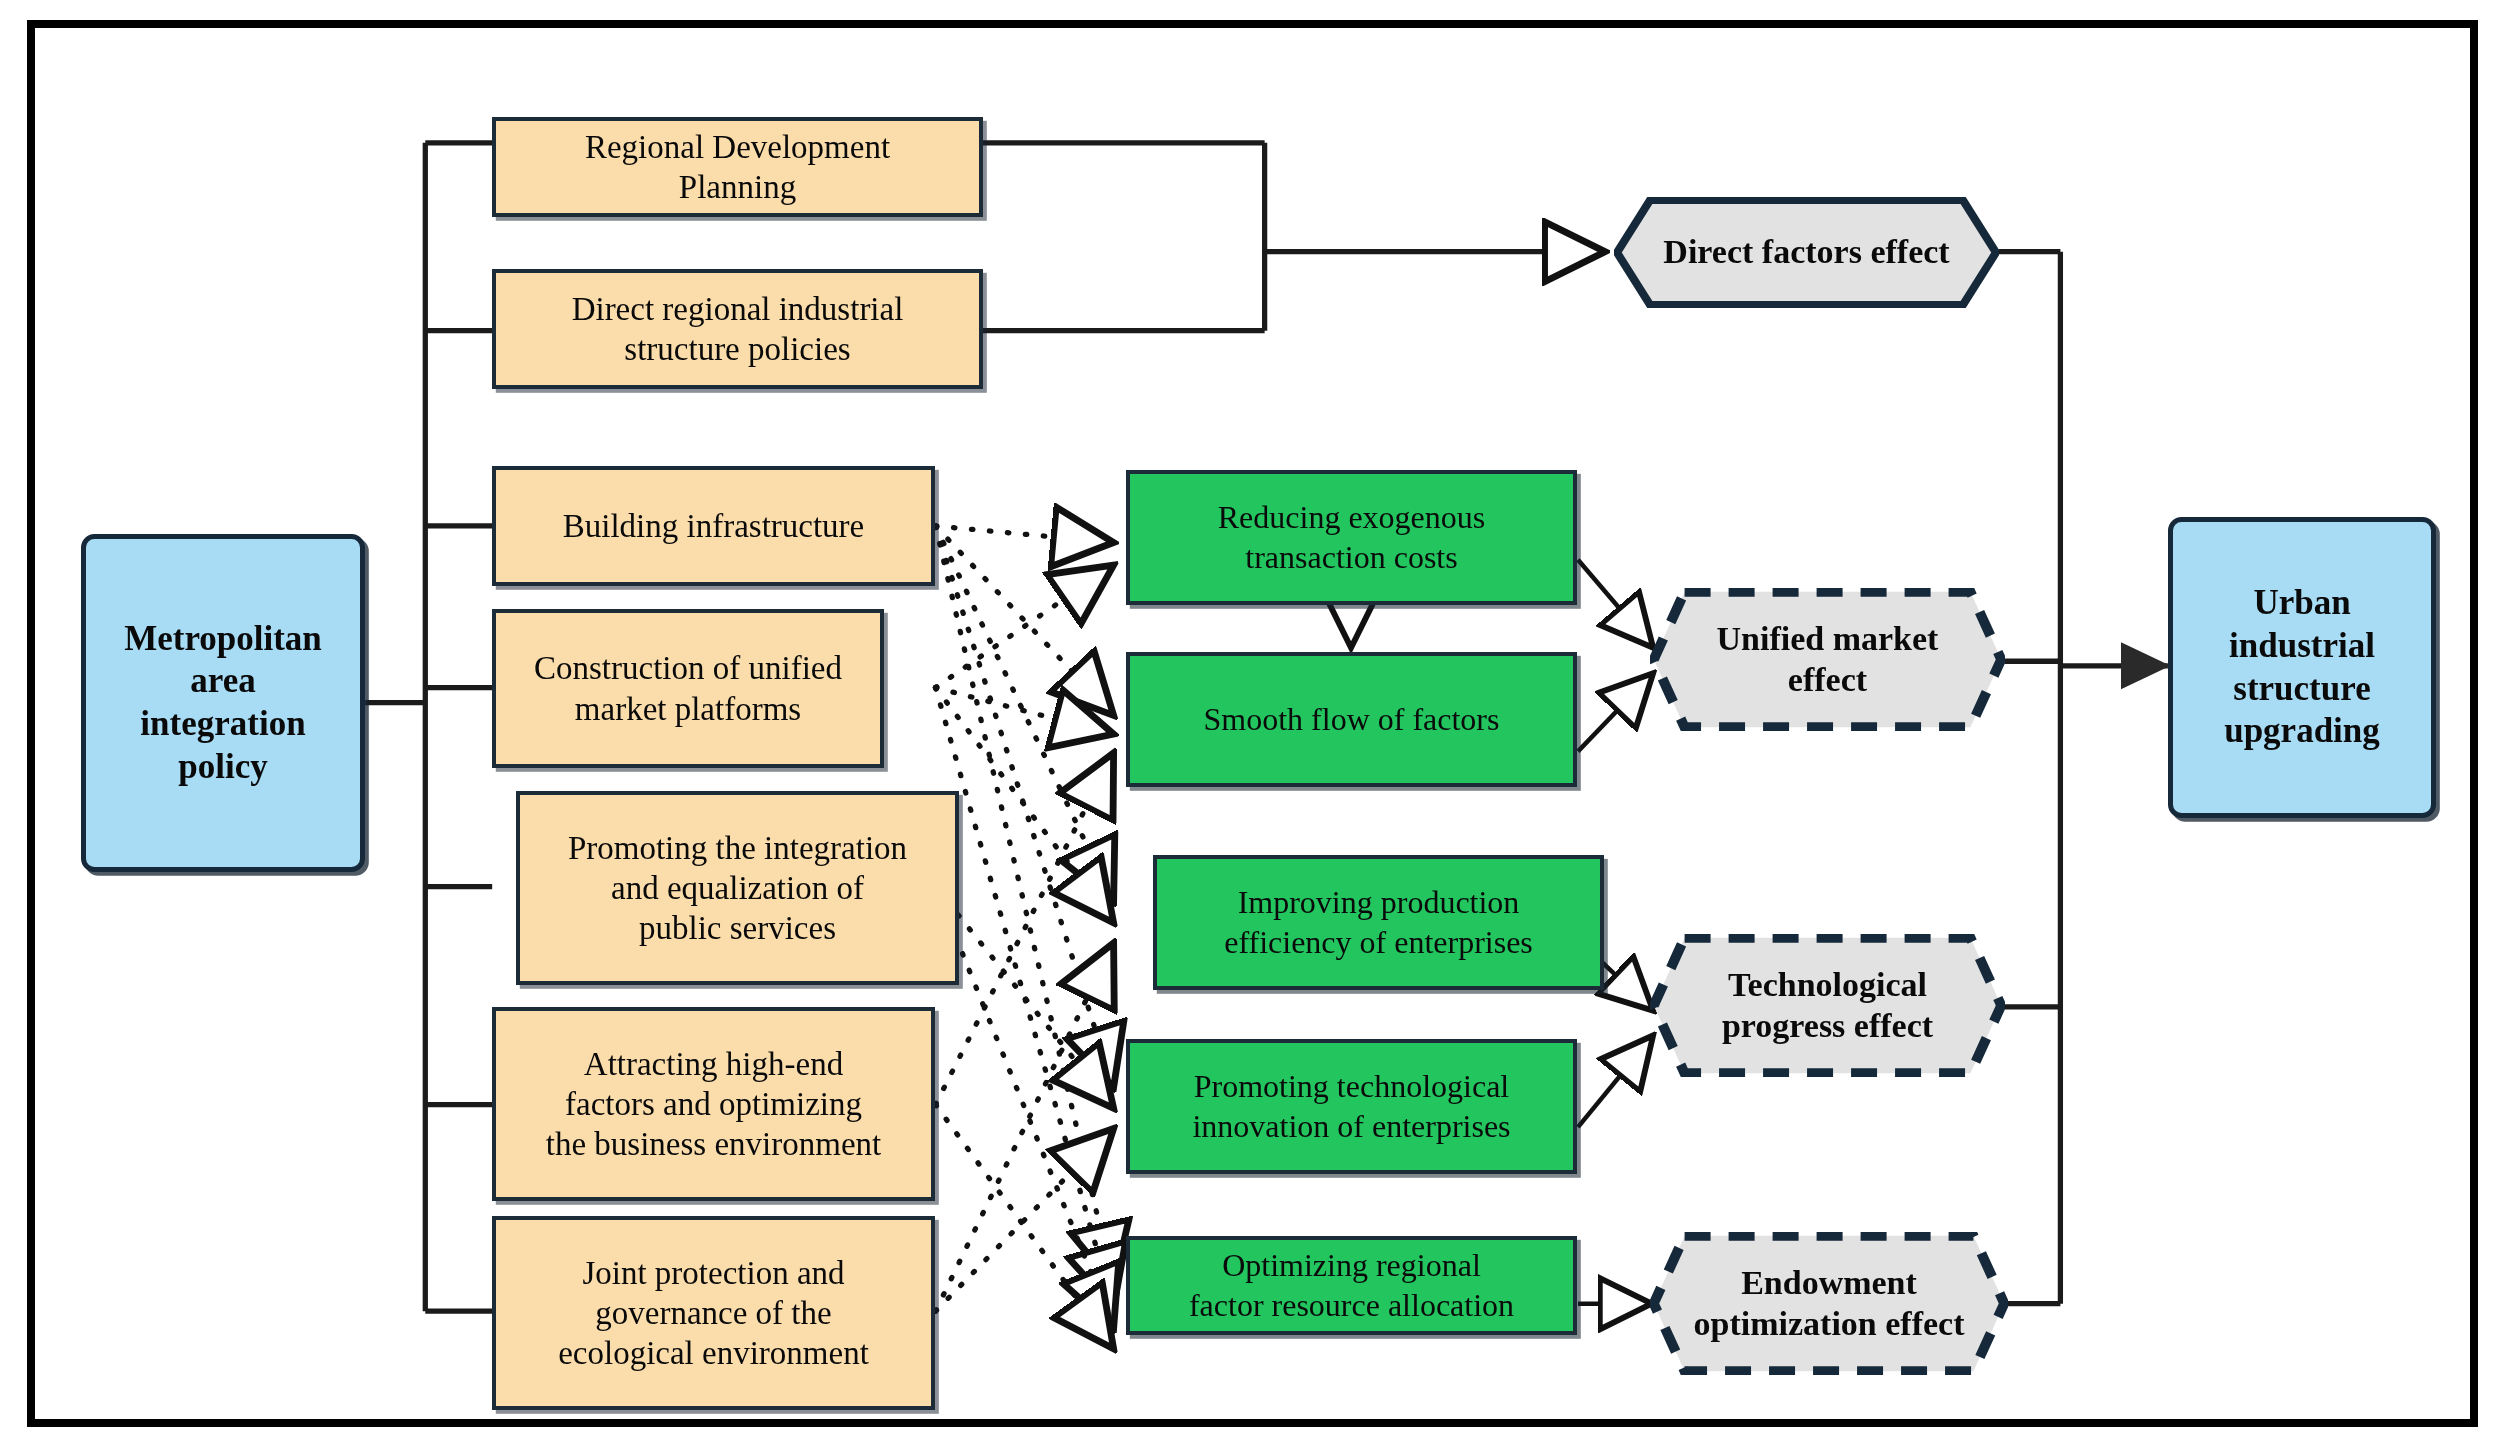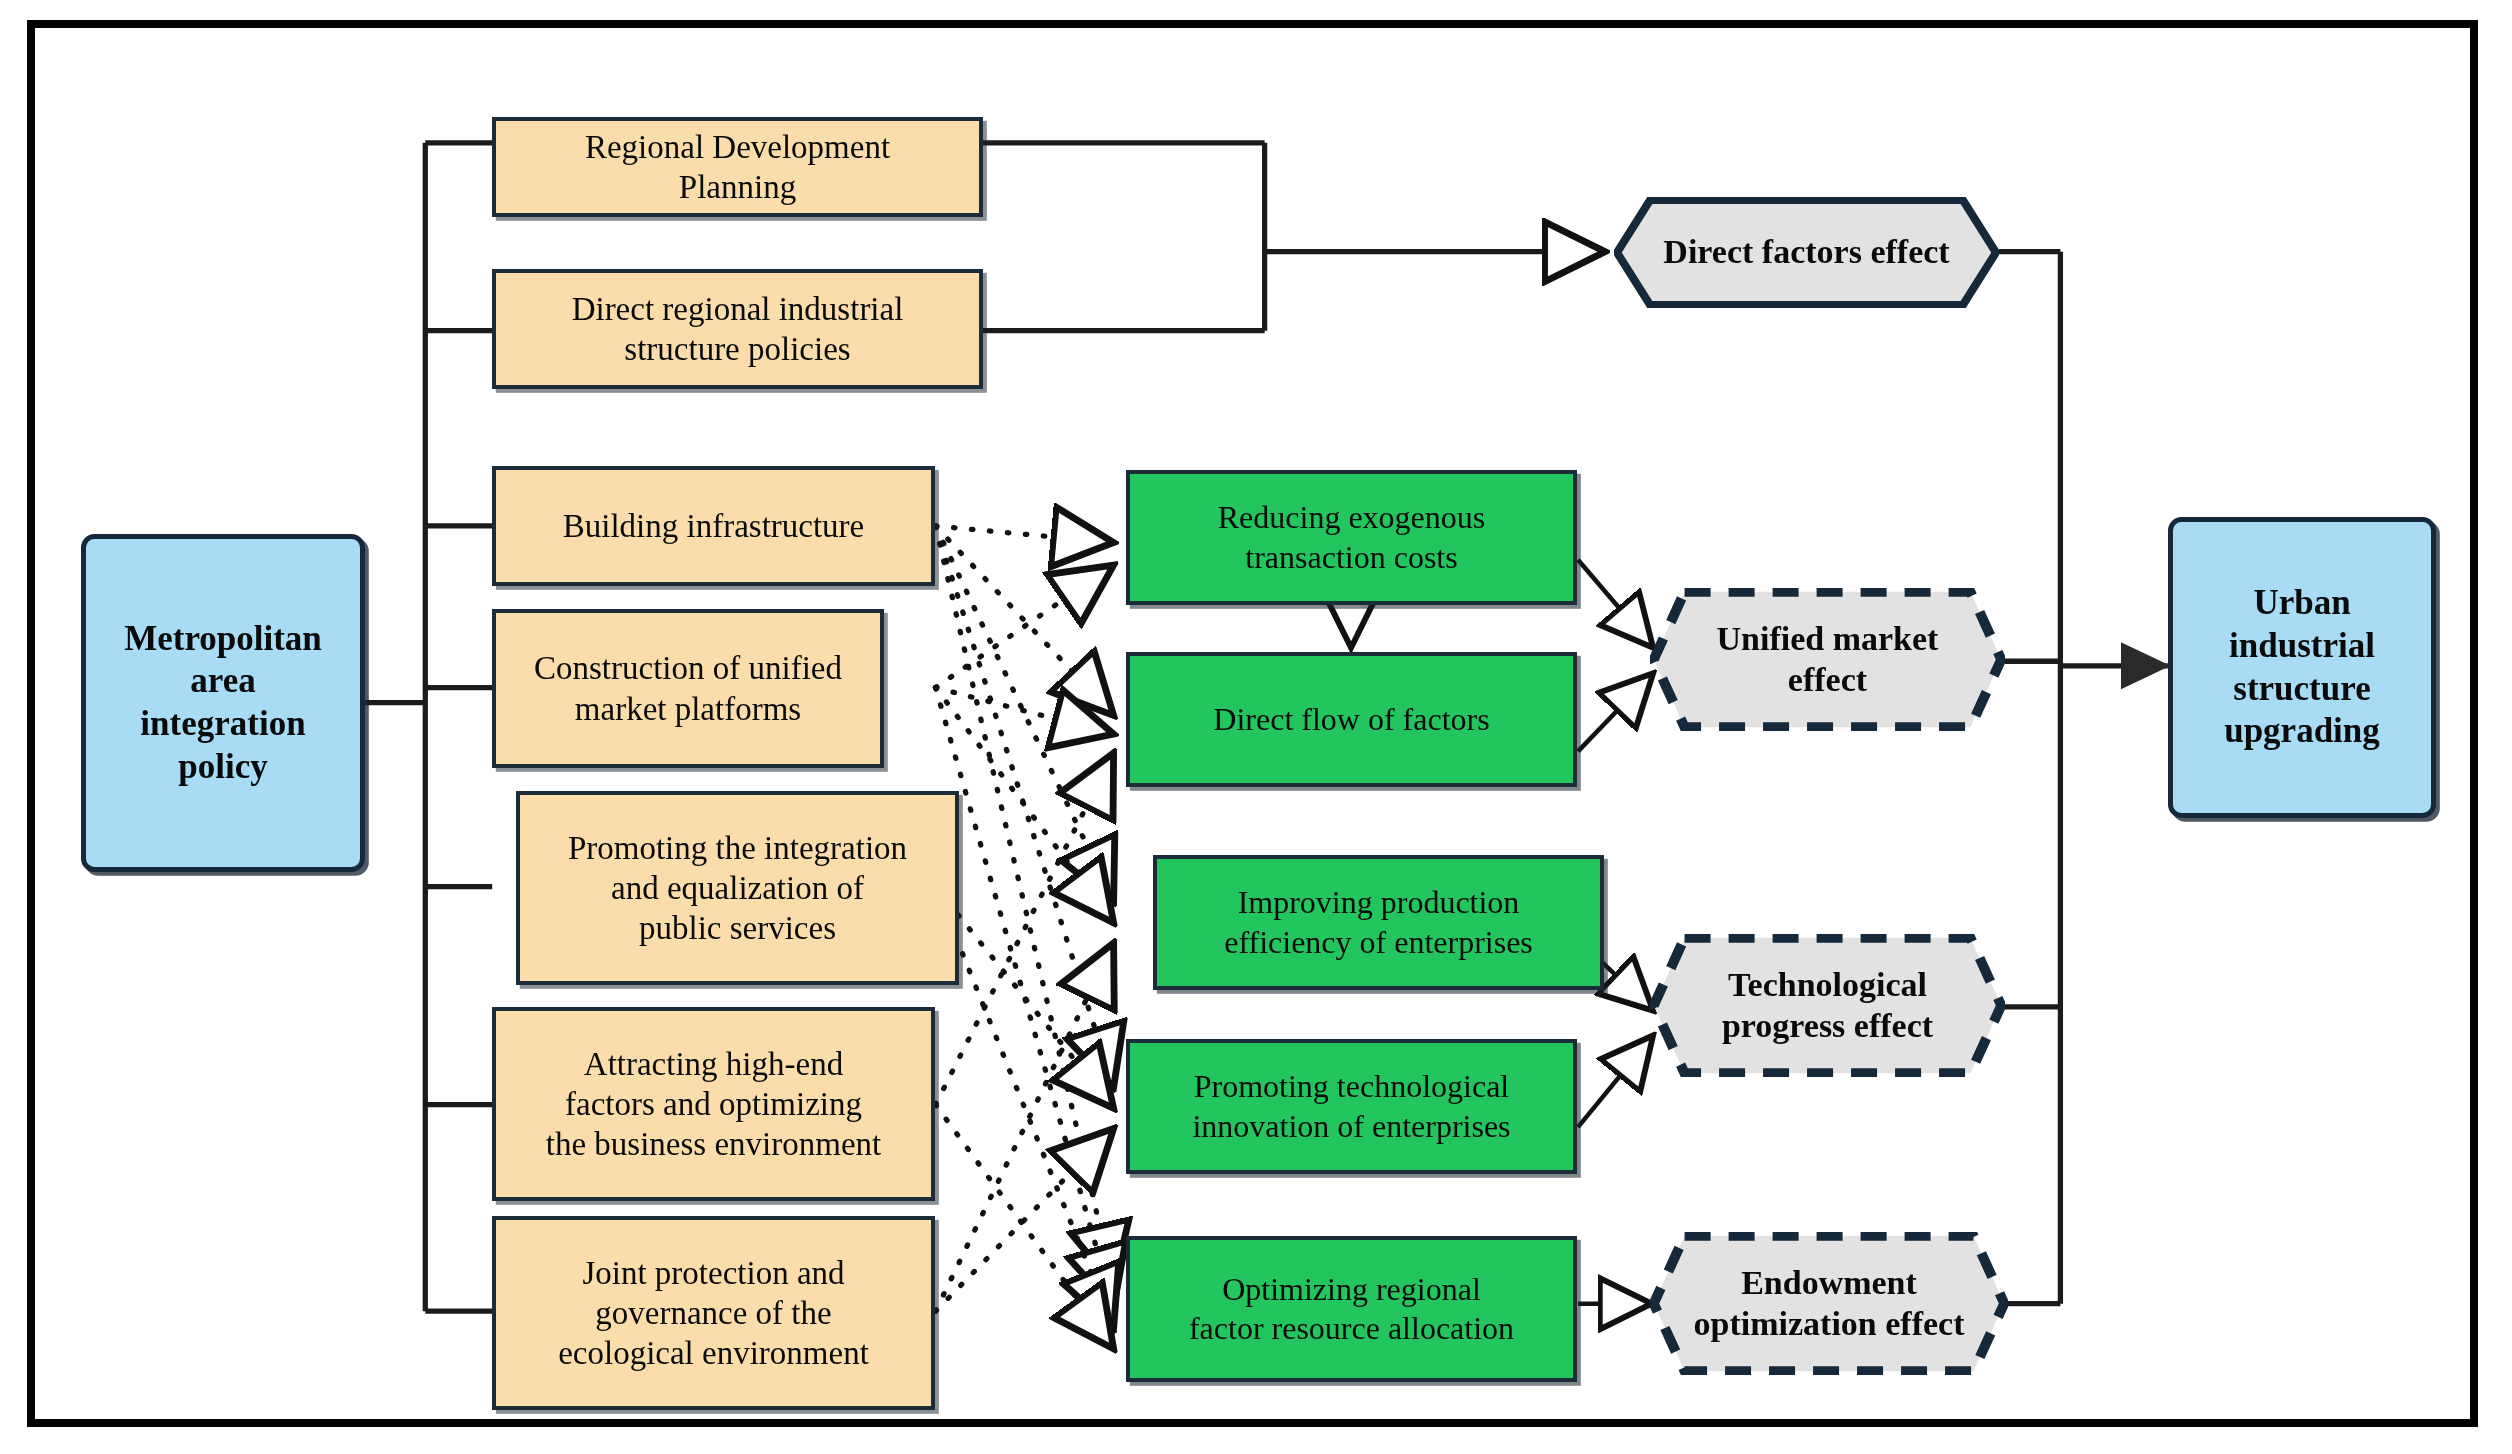--- a/index.html
+++ b/index.html
@@ -203,32 +203,32 @@
 
   <div class="node orange" style="left:492px; top:1216px; width:443px; height:194px;">
     <span>Joint protection and<br>governance of the<br>ecological environment</span>
   </div>
 
   <div class="node white" style="left:1126px; top:470px; width:451px; height:135px;">
     <span>Reducing exogenous<br>transaction costs</span>
   </div>
 
   <div class="node white" style="left:1126px; top:652px; width:451px; height:135px;">
-    <span>Direct flow of factors</span>
+    <span>Smooth flow of factors</span>
   </div>
 
   <div class="node white" style="left:1126px; top:855px; width:451px; height:135px;margin-left:27px;">
     <span>Improving  production<br>efficiency of enterprises</span>
   </div>
 
   <div class="node white" style="left:1126px; top:1039px; width:451px; height:135px;">
     <span>Promoting technological<br>innovation of enterprises</span>
   </div>
 
-  <div class="node white" style="left:1126px; top:1236px; width:451px; height:146px;">
+  <div class="node white" style="left:1126px; top:1236px; width:451px; height:99px;">
     <span>Optimizing regional<br>factor resource allocation</span>
   </div>
 
   <div class="hexwrap" style="left:1614px; top:197px; width:385px; height:111px;">
     <svg class="hexshape" viewBox="0 0 512 148" preserveAspectRatio="none">
       <polygon points="48,4 464,4 508,74 464,144 48,144 4,74" fill="#e2e2e2" stroke="#16293a" stroke-width="8" vector-effect="non-scaling-stroke"></polygon>
     </svg>
     <div class="hexlabel">Direct factors effect</div>
   </div>
 

